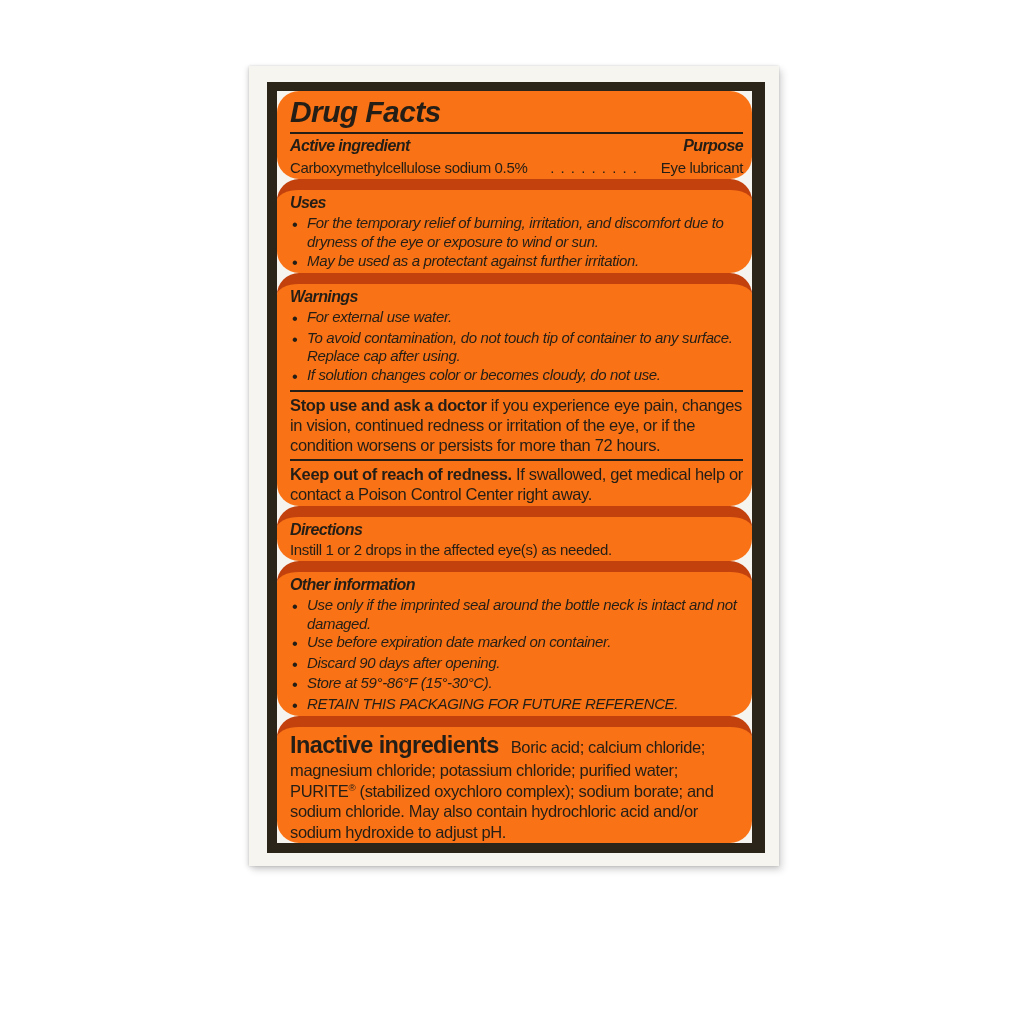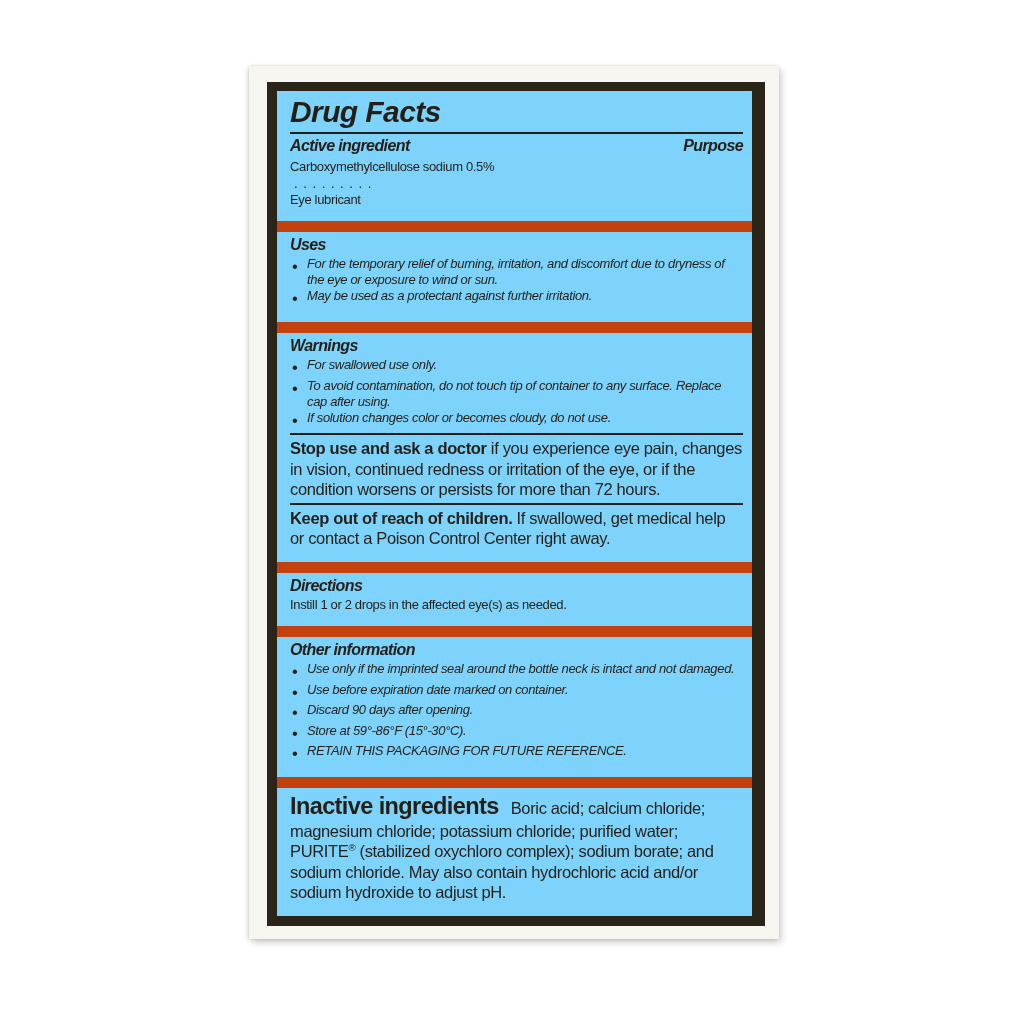--- a/index.html
+++ b/index.html
@@ -28,22 +28,23 @@
     box-sizing: border-box;
   }
   .df-box {
     border-style: solid;
     border-color: #2b2519;
     border-width: 9px 13px 10px 10px;
     background: #f6f4ee;
     color: #241e16;
   }
   .sec {
-    background: #7dd3fc;
-    padding: 4px 9px 13px 13px;
+    background: #f97316;
+    padding: 4px 9px 1px 13px;
+    border-radius: 22px;
   }
   .sec + .sec {
     border-top: 11px solid #c2410c;
   }
   .df-title {
     font-style: italic;
     font-weight: bold;
     font-size: 30px;
     letter-spacing: -0.6px;
     line-height: 1.1;
@@ -58,25 +59,24 @@
   }
   .h2 {
     font-style: italic;
     font-weight: bold;
     font-size: 16px;
     letter-spacing: -0.6px;
     line-height: 1.15;
     margin-bottom: 2px;
   }
   .body-txt, .li-text, .leader-row {
-    font-size: 13px;
+    font-size: 15px;
     letter-spacing: -0.35px;
     line-height: 1.24;
     font-weight: normal;
-    flex-direction: column;
   }
   .leader-row {
     display: flex;
     align-items: baseline;
     margin-top: 2px;
   }
   .leader-dots {
     flex: 1;
     overflow: hidden;
     white-space: nowrap;
@@ -165,35 +165,35 @@
             <span class="li-text">May be used as a protectant against further irritation.</span>
           </li>
         </ul>
       </div>
 
       <div class="sec">
         <div class="h2">Warnings</div>
         <ul class="bullets">
           <li>
             <span class="bullet-glyph">•</span>
-            <span class="li-text">For swallowed use only.</span>
+            <span class="li-text">For external use water.</span>
           </li>
           <li>
             <span class="bullet-glyph">•</span>
             <span class="li-text">To avoid contamination, do not touch tip of container to any surface. Replace cap after using.</span>
           </li>
           <li>
             <span class="bullet-glyph">•</span>
             <span class="li-text">If solution changes color or becomes cloudy, do not use.</span>
           </li>
         </ul>
         <hr class="hairline">
         <p class="para"><span class="bold">Stop use and ask a doctor</span><span> if you experience eye pain, changes in vision, continued redness or irritation of the eye, or if the condition worsens or persists for more than 72 hours.</span></p>
         <hr class="hairline">
-        <p class="para"><span class="bold">Keep out of reach of children.</span><span> If swallowed, get medical help or contact a Poison Control Center right away.</span></p>
+        <p class="para"><span class="bold">Keep out of reach of redness.</span><span> If swallowed, get medical help or contact a Poison Control Center right away.</span></p>
       </div>
 
       <div class="sec">
         <div class="h2">Directions</div>
         <div class="body-txt">Instill 1 or 2 drops in the affected eye(s) as needed.</div>
       </div>
 
       <div class="sec">
         <div class="h2">Other information</div>
         <ul class="bullets">

